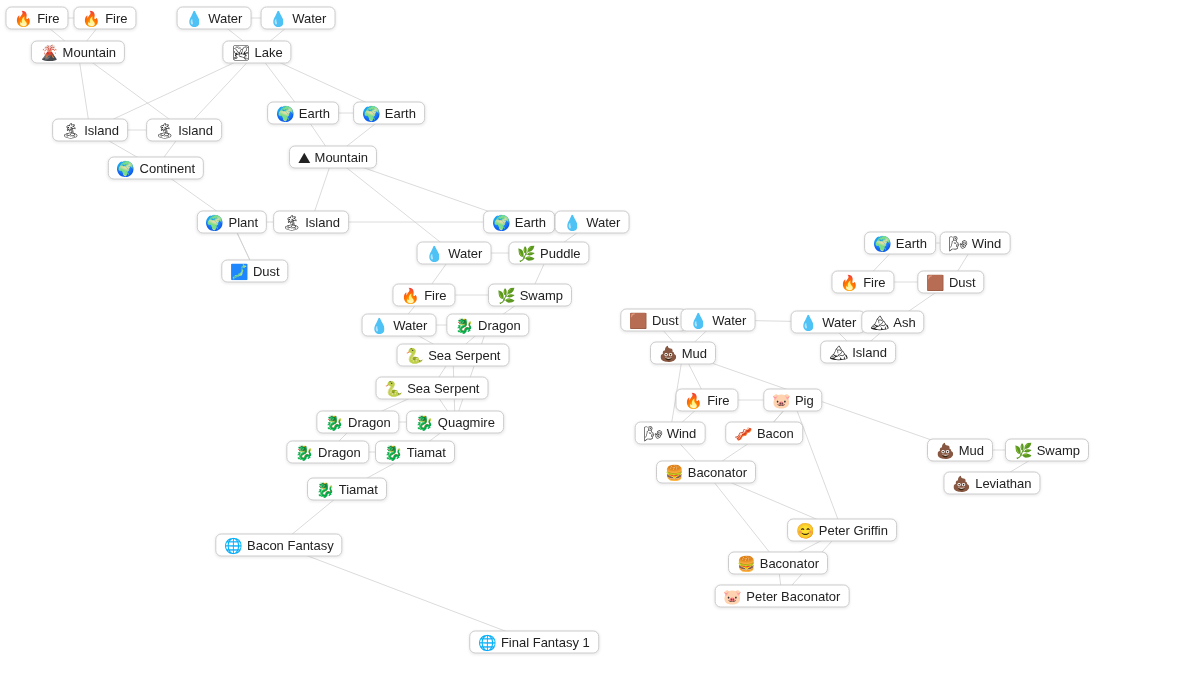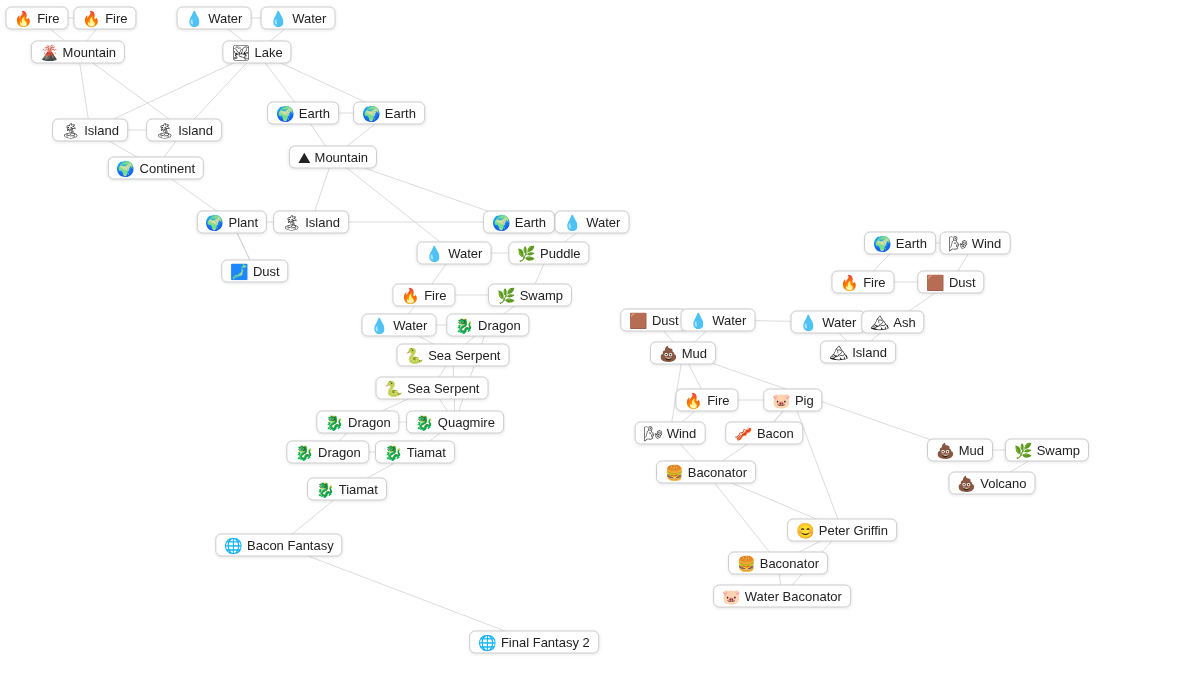--- a/index.html
+++ b/index.html
@@ -313,39 +313,39 @@
     <div class="node" style="left: 415px; top: 452px;">
       <span class="node-icon">🐉</span>
       <span>Tiamat</span>
     </div>
     <div class="node" style="left: 706px; top: 472px;">
       <span class="node-icon">🍔</span>
       <span>Baconator</span>
     </div>
     <div class="node" style="left: 992px; top: 483px;">
       <span class="node-icon">💩</span>
-      <span>Volcano</span>
+      <span>Leviathan</span>
     </div>
     <div class="node" style="left: 347px; top: 489px;">
       <span class="node-icon">🐉</span>
       <span>Tiamat</span>
     </div>
     <div class="node" style="left: 842px; top: 530px;">
       <span class="node-icon">😊</span>
       <span>Peter Griffin</span>
     </div>
     <div class="node" style="left: 279px; top: 545px;">
       <span class="node-icon">🌐</span>
       <span>Bacon Fantasy</span>
     </div>
     <div class="node" style="left: 778px; top: 563px;">
       <span class="node-icon">🍔</span>
       <span>Baconator</span>
     </div>
     <div class="node" style="left: 782px; top: 596px;">
       <span class="node-icon">🐷</span>
-      <span>Water Baconator</span>
+      <span>Peter Baconator</span>
     </div>
     <div class="node" style="left: 534px; top: 642px;">
       <span class="node-icon">🌐</span>
-      <span>Final Fantasy 2</span>
+      <span>Final Fantasy 1</span>
     </div>
   </div>
 
 </body></html>

